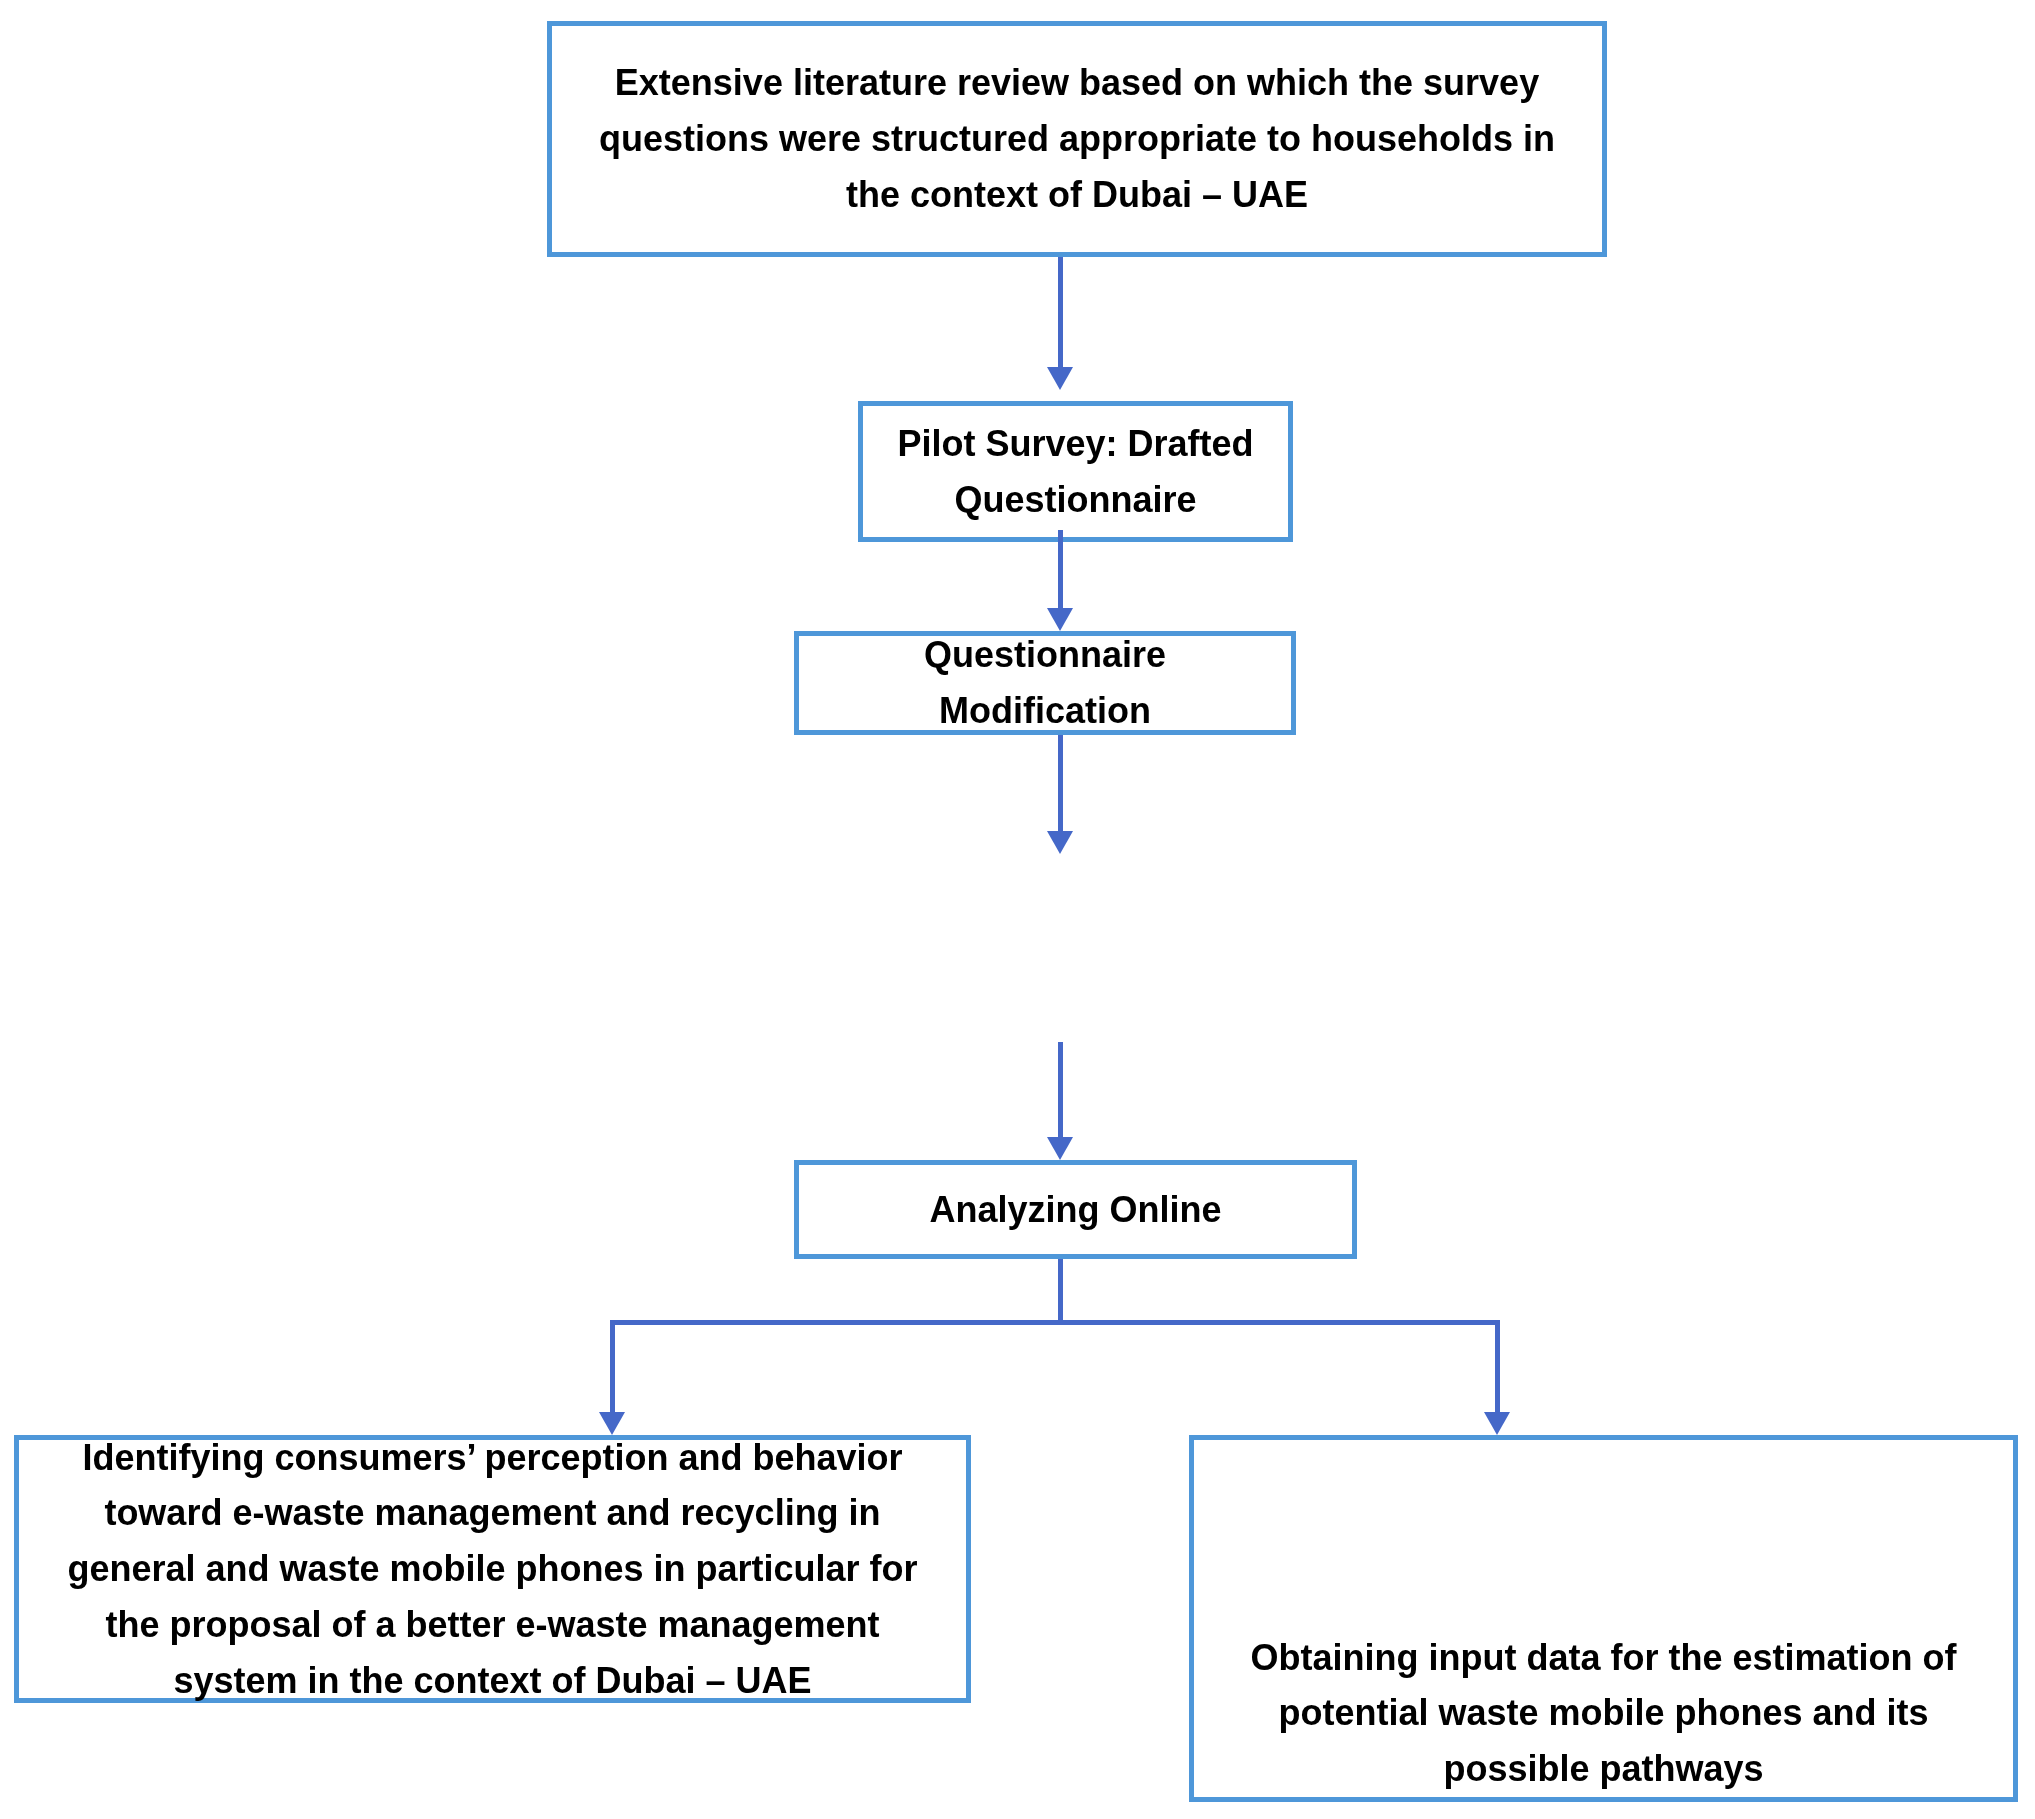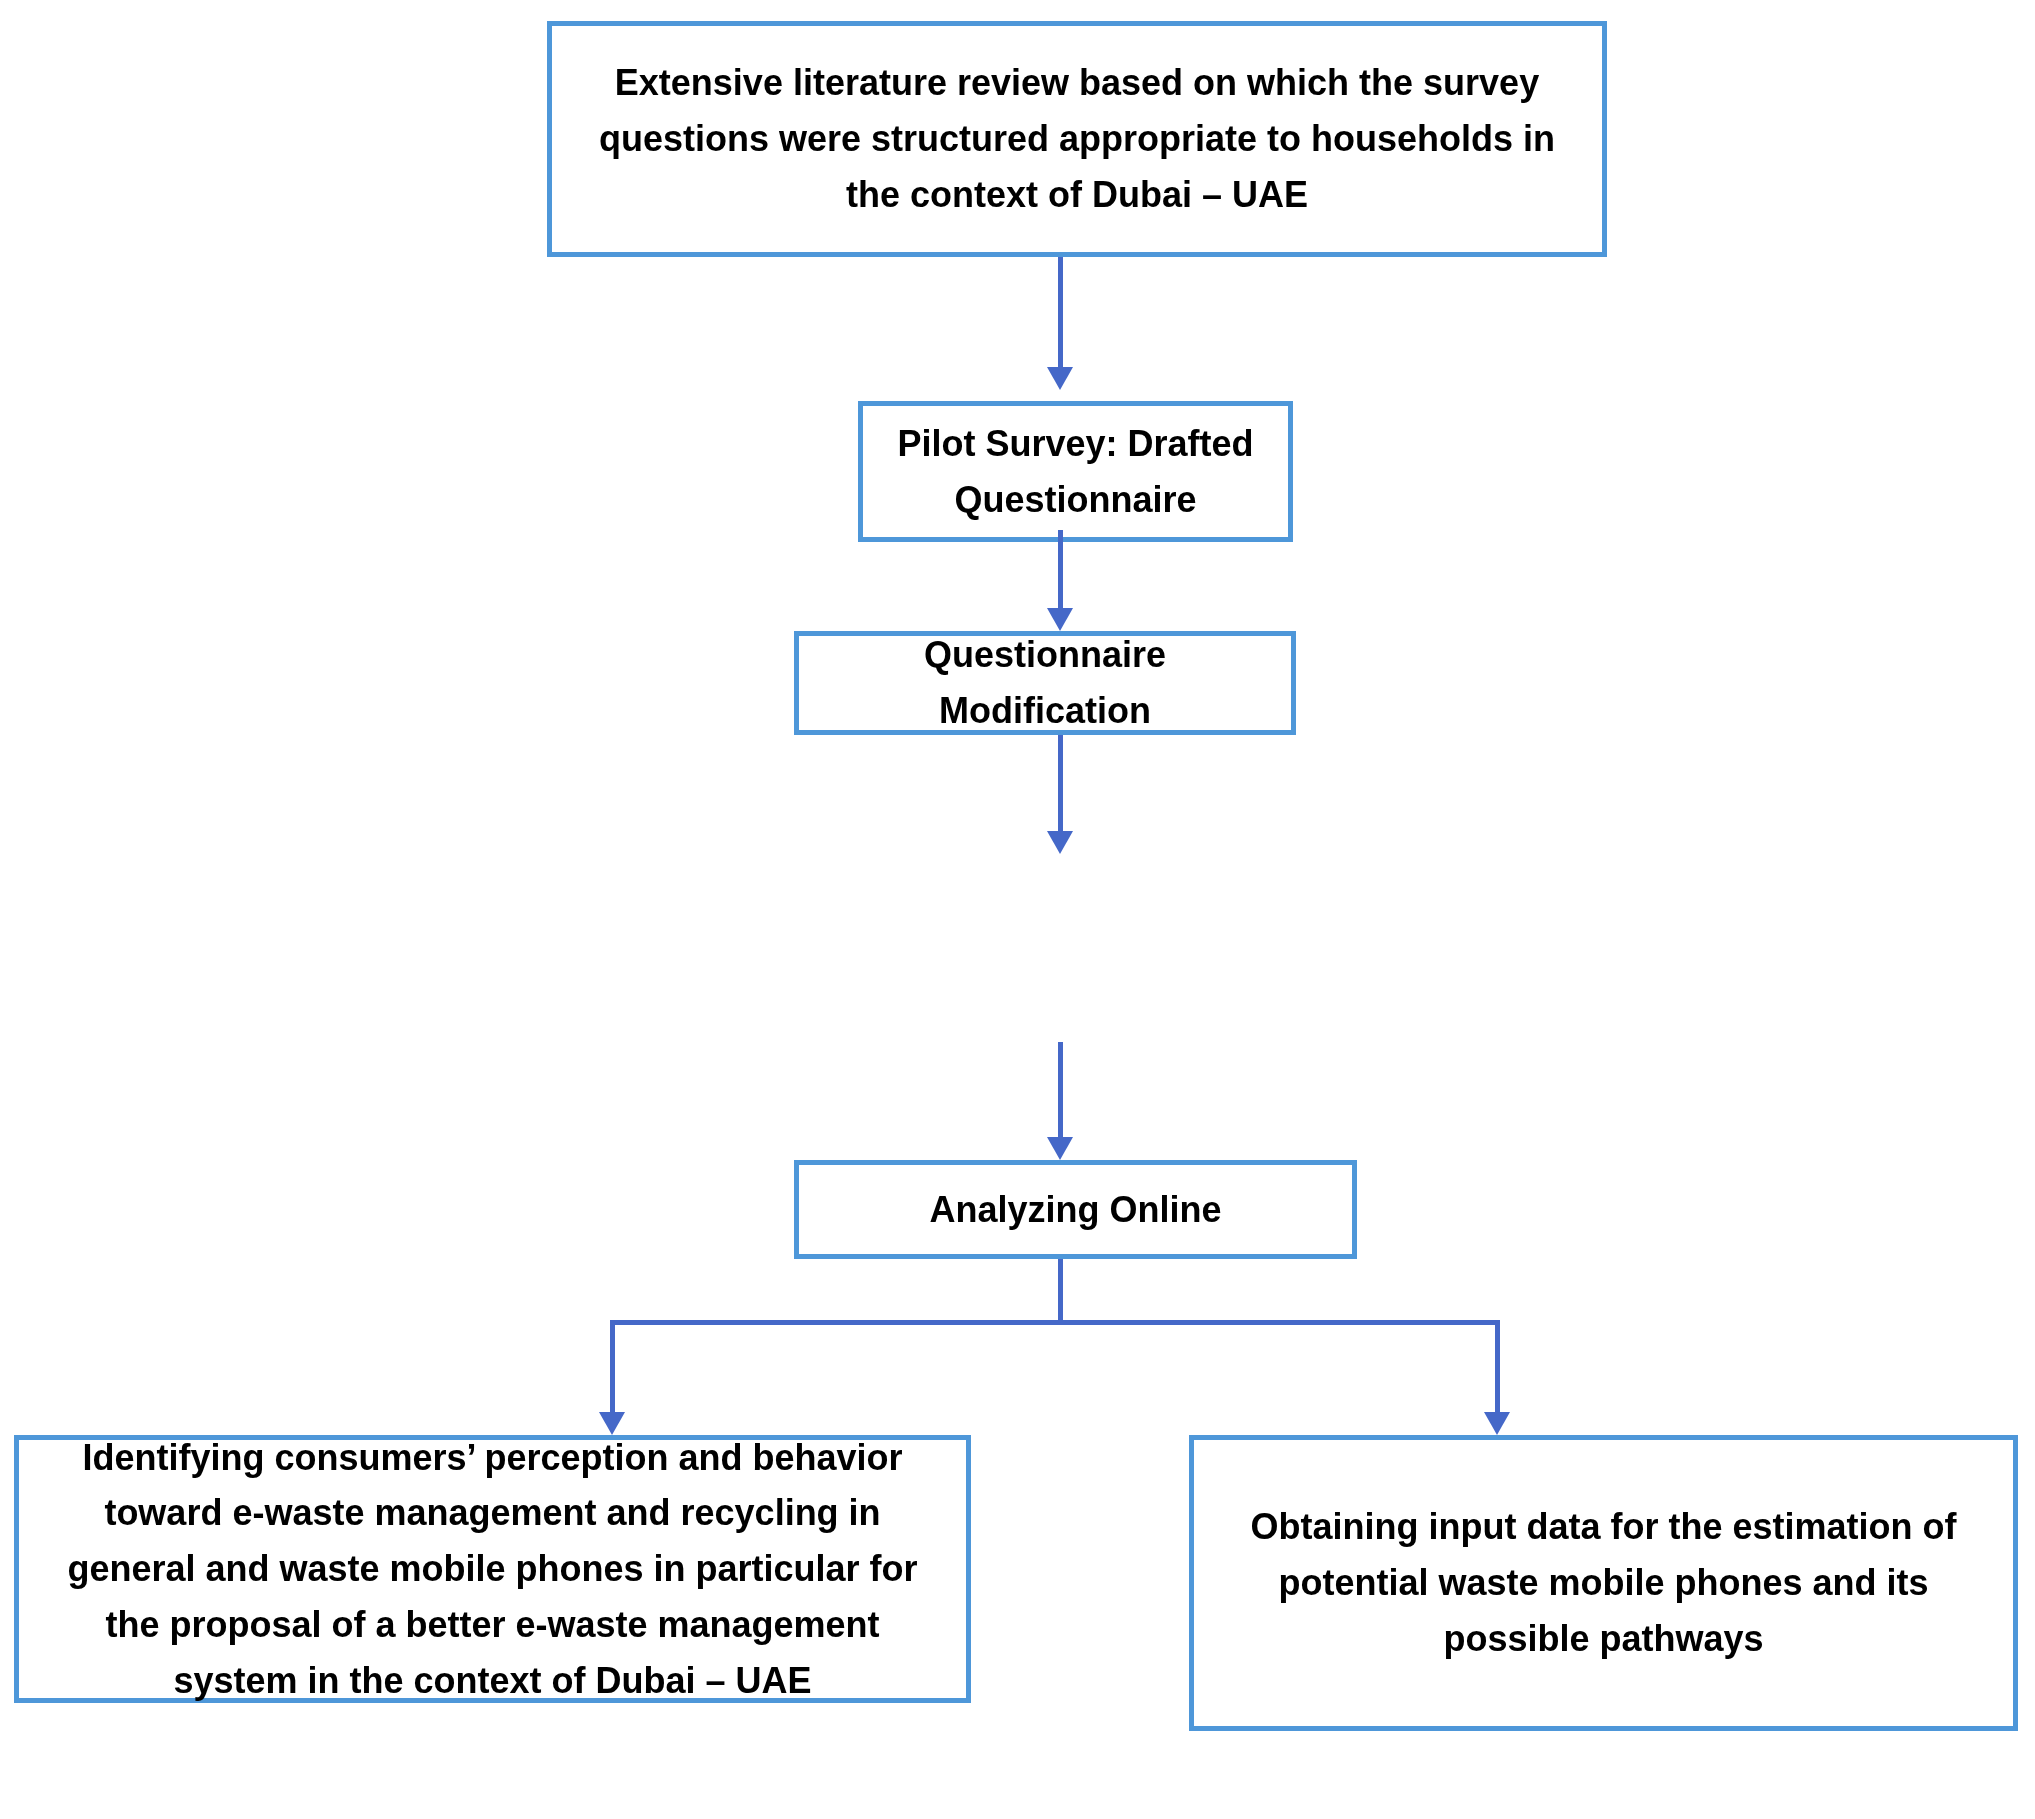--- a/index.html
+++ b/index.html
@@ -34,21 +34,21 @@
     white-space: pre-line;
     padding: 0 18px;
   }
 
   #node-1 { left: 547px;  top: 21px;   width: 1060px; height: 236px; }
   #node-2 { left: 858px; top: 390px;  width: 435px;  height: 141px; margin-top: 11px; }
   #node-3 { left: 794px; top: 631px; width: 502px;  height: 104px; }
   #node-4 { left: 791px; top: 854px; width: 567px;  height: 188px; }
   #node-5 { left: 794px; top: 1160px; width: 563px;  height: 99px; }
   #node-6 { left: 14px;   top: 1435px; width: 957px; height: 268px; }
-  #node-7 { left: 1189px; top: 1435px; width: 829px; height: 296px; }
+  #node-7 { left: 1189px; top: 1435px; width: 829px; height: 367px; align-items: flex-end; }
 
   
   .vline { position: absolute; width: 4.8px; background: var(--connector); }
   .hline { position: absolute; height: 4.8px; background: var(--connector); }
 
   #c1 { left: 1058px; top: 257px;  height: 112px; }
   #c2 { left: 1058px; top: 530px;  height: 80px; }
   #c3 { left: 1058px; top: 735px; height: 97px; }
   #c4 { left: 1058px; top: 1042px; height: 97px; }
   #c5 { left: 1058px; top: 1259px; height: 63px; }

